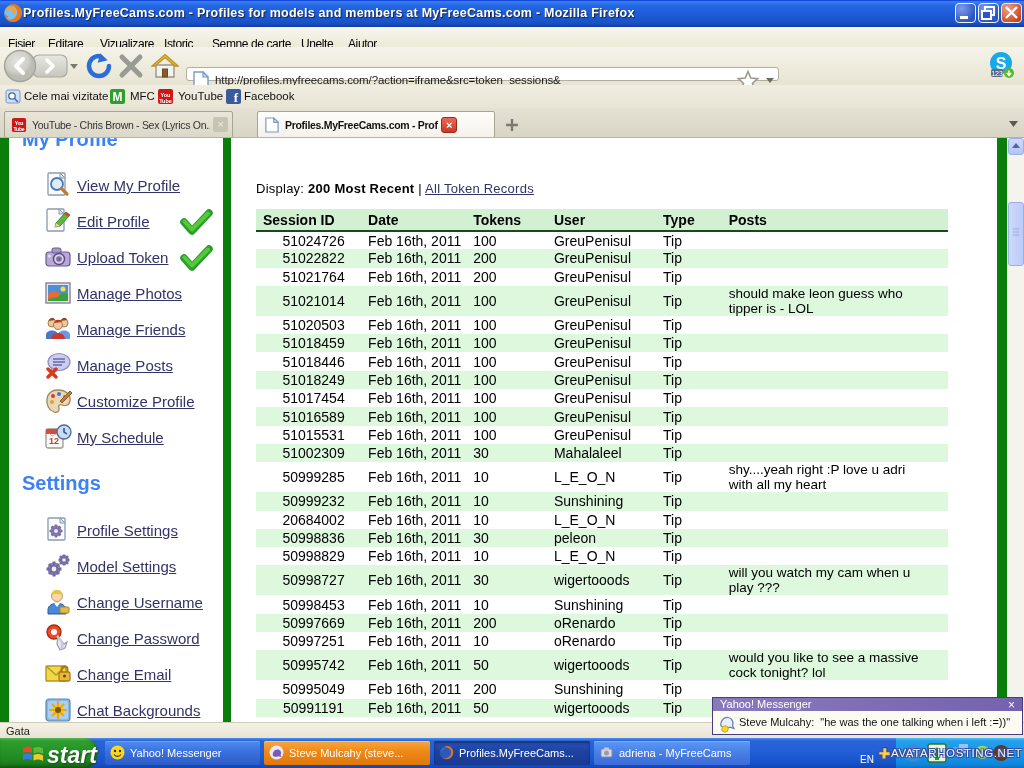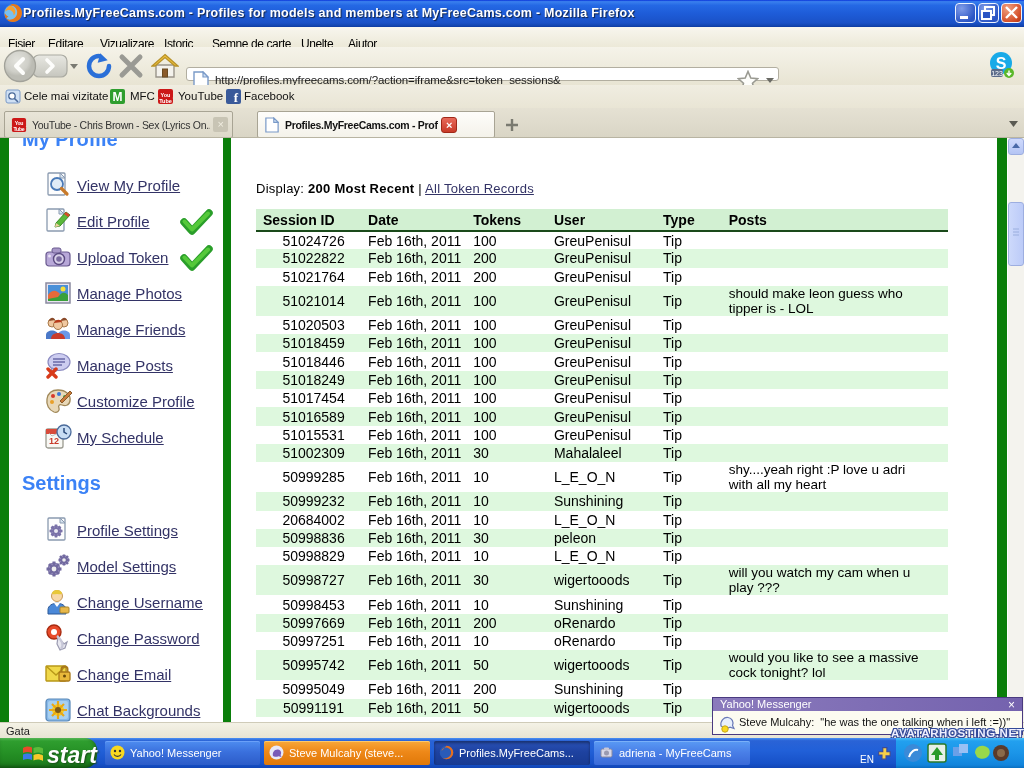--- a/index.html
+++ b/index.html
@@ -77,21 +77,21 @@
 #starttext { position:absolute; left:47px; top:4px; color:#fff; font-size:23px; font-weight:bold; font-style:italic; text-shadow:1px 1px 2px #1a4a1a; }
 #tray { position:absolute; left:896px; top:0; width:128px; height:30px; background:linear-gradient(180deg,#4bc0f8 0%,#22a0ef 10%,#1b95e8 50%,#1184dc 90%,#0a6fc0 100%); }
 #entext { position:absolute; left:860px; top:16px; color:#fff; font-size:10px; }
 
 
 #ypopup { left:712px; top:697px; width:311px; height:38px; background:#fcfbf1; border:1px solid #4a3a80; z-index:50; }
 #ypopup-title { position:absolute; left:0; top:0; width:100%; height:13px; background:linear-gradient(90deg,#8a7abc,#7462ae); color:#fff; font-size:11px; padding-left:7px; }
 #ypopup-body { position:absolute; left:26px; top:18px; font-size:11px; color:#111; white-space:nowrap; }
 
 
-#watermark { left:891px; top:727px; color:#f0f0ff; font-size:11.5px; font-weight:bold; letter-spacing:0.6px; z-index:60;
+#watermark { left:891px; top:747px; color:#f0f0ff; font-size:11.5px; font-weight:normal; letter-spacing:0.6px; z-index:60;
   text-shadow:-1px -1px 0 #334a99, 1px -1px 0 #334a99, -1px 1px 0 #334a99, 1px 1px 0 #334a99; }
 </style>
 </head>
 <body>
 <div id="screen">
 
   <div id="titlebar" class="abs"></div>
   <svg class="abs" style="left:3px;top:3px" width="20" height="20" viewBox="0 0 20 20">
     <circle cx="10" cy="10" r="9" fill="#4a90d8"></circle>
     <circle cx="9" cy="10" r="7.5" fill="#7ac0f0"></circle>

